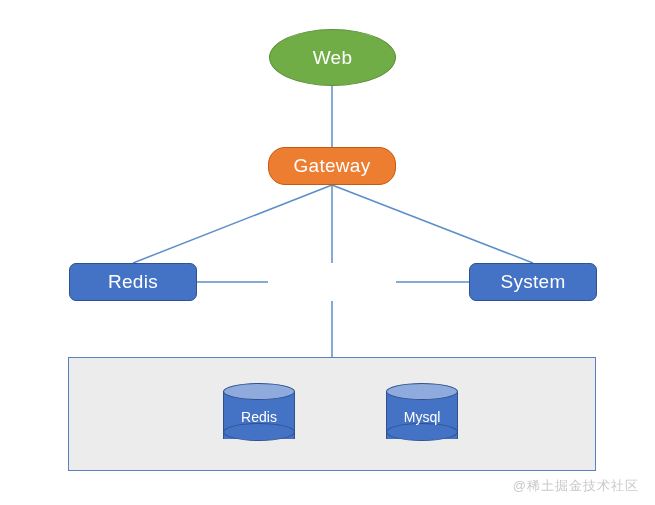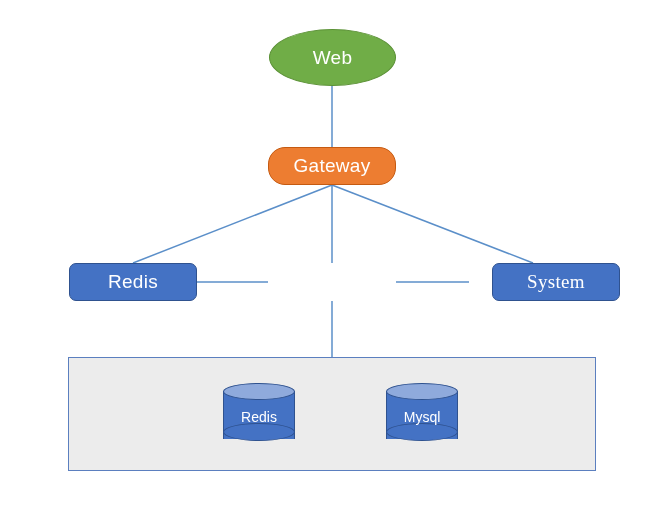--- a/index.html
+++ b/index.html
@@ -64,21 +64,21 @@
   .node-service {
     width: 128px;
     height: 38px;
     top: 263px;
     background: #4472C4;
     border: 1px solid #2F528F;
     border-radius: 7px;
   }
   .node-auth   { left: 69px; }
   .node-nacos  { left: 268px; }
-  .node-system { left: 492px; font-family: Liberation Serif, serif; }
+  .node-system { left: 469px; }
 
   
   .container-box {
     position: absolute;
     left: 68px;
     top: 357px;
     width: 528px;
     height: 114px;
     background: #ECECEC;
     border: 1px solid #5B7FBF;
@@ -205,14 +205,15 @@
     <div class="cyl-label">Redis</div>
   </div>
 
   <div class="cylinder cyl-mysql">
     <div class="cyl-body"></div>
     <div class="cyl-bottom"></div>
     <div class="cyl-top"></div>
     <div class="cyl-label">Mysql</div>
   </div>
 
+  <div class="watermark">@稀土掘金技术社区</div>
 
 </div>
 
 </body></html>

